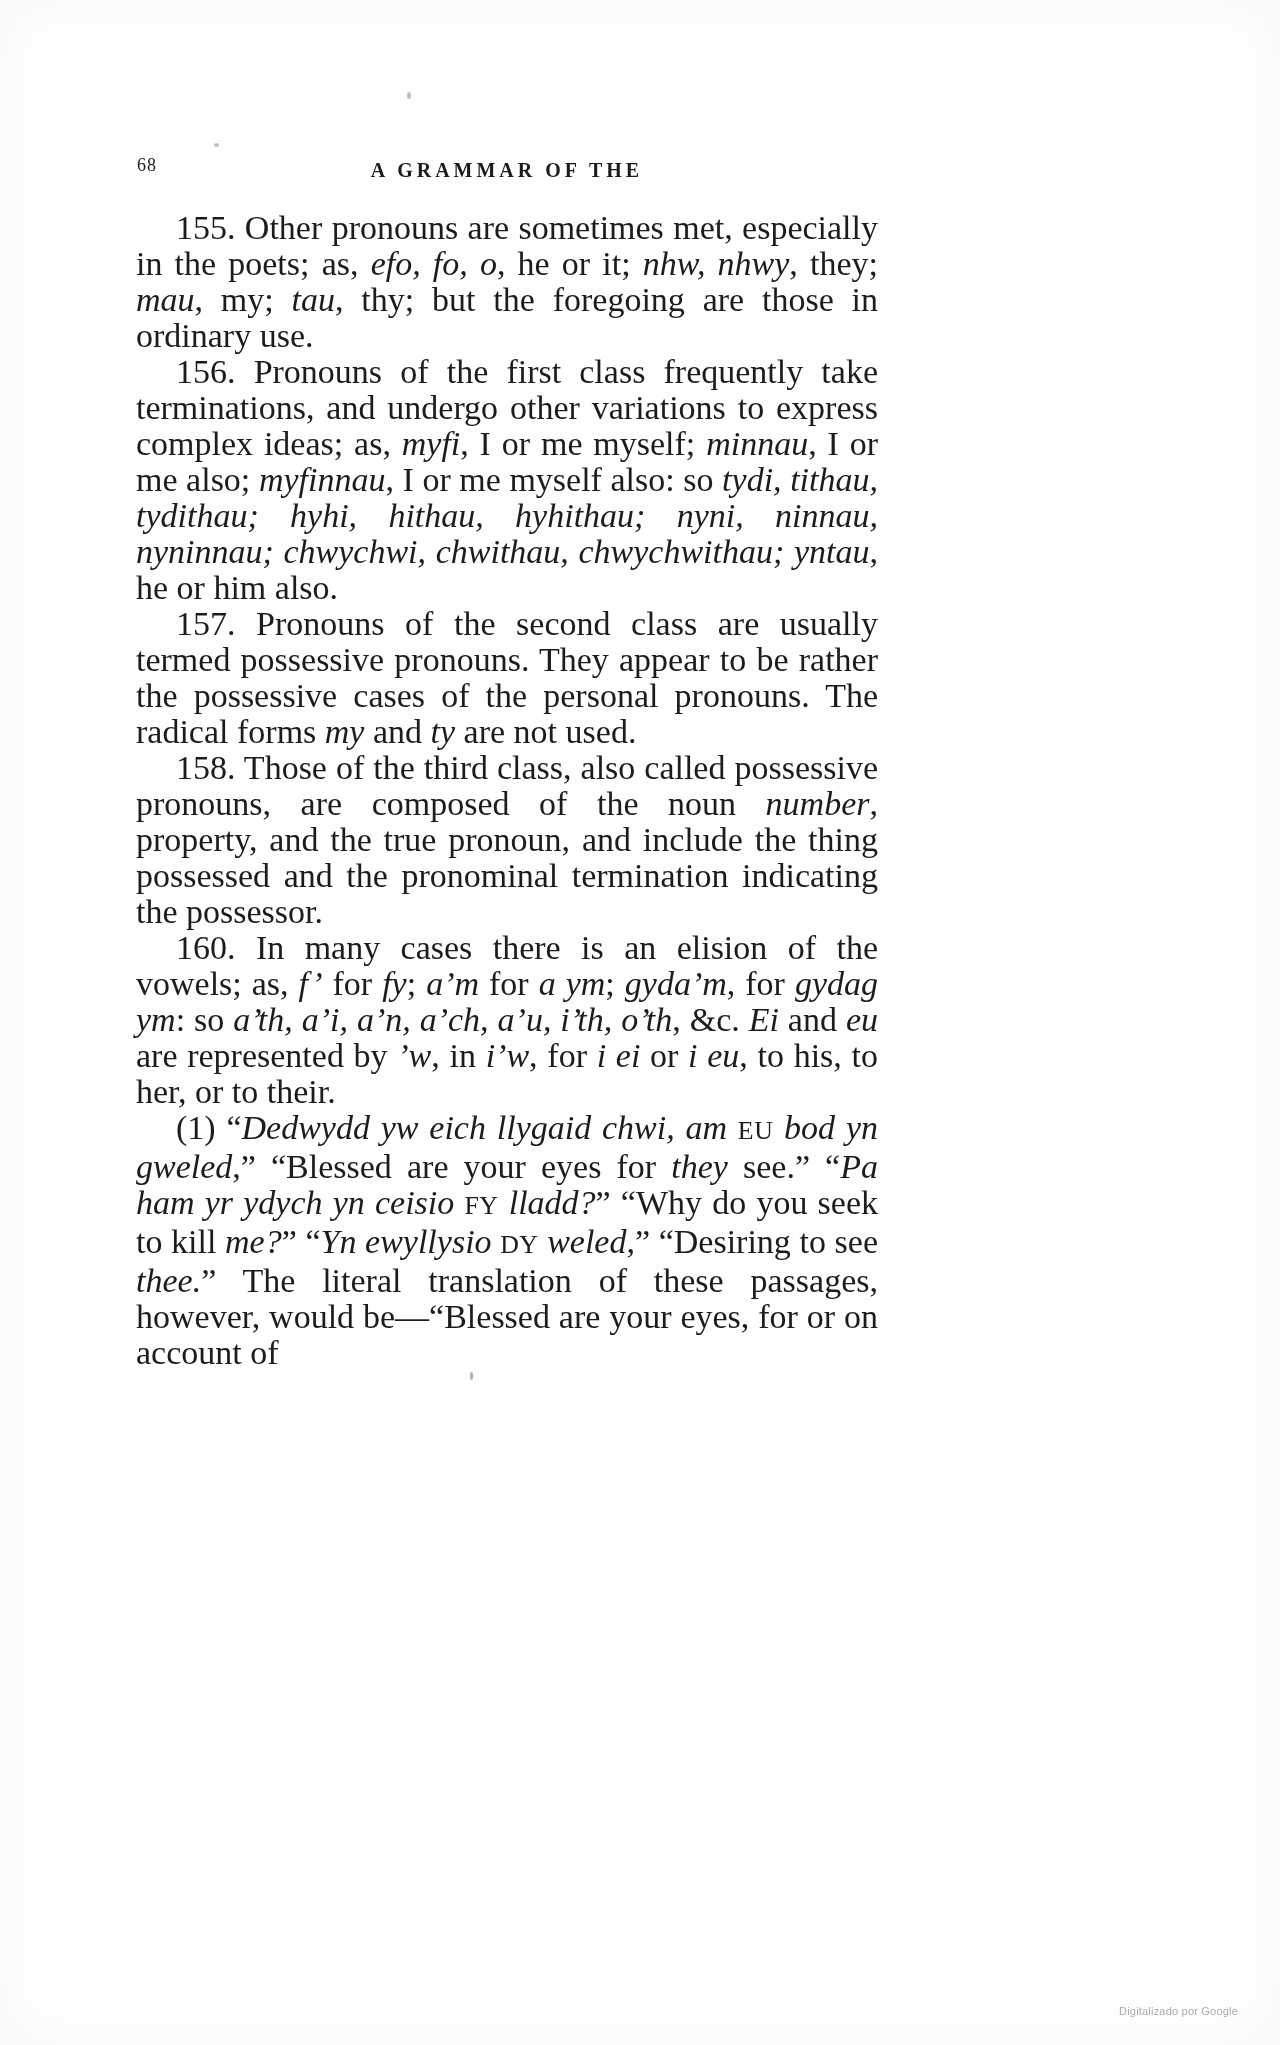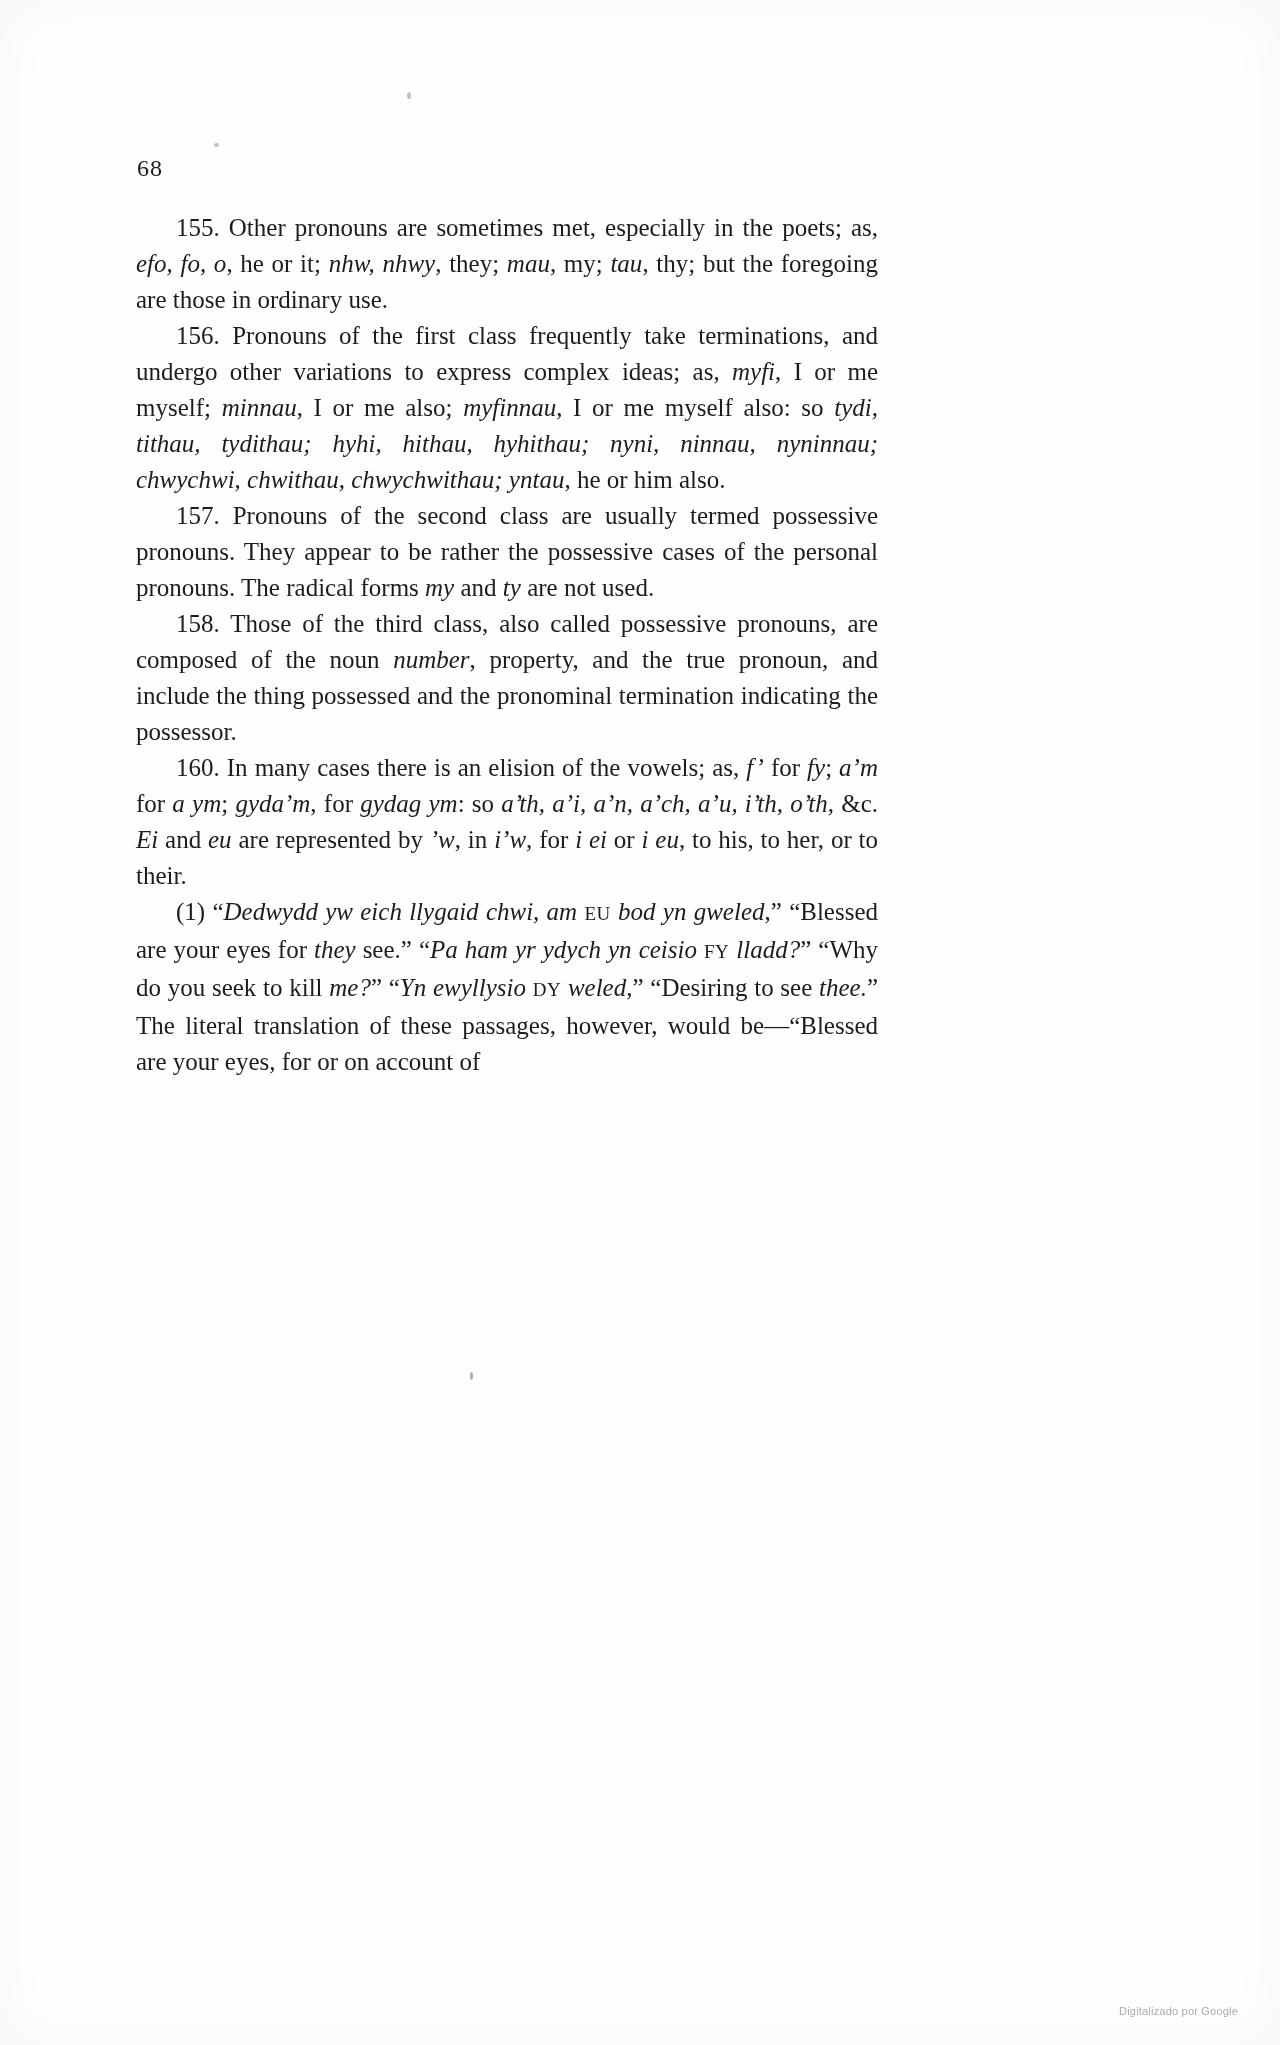--- a/index.html
+++ b/index.html
@@ -22,40 +22,40 @@
     position: absolute;
     top: 155px;
     left: 136px;
     width: 742px;
     height: 34px;
   }
   .page-number {
     position: absolute;
     left: 1px;
     top: 0;
-    font-size: 24px;
+    font-size: 18px;
     letter-spacing: 1px;
   }
   .head-title {
     position: absolute;
     left: 0;
     right: 0;
     top: 4px;
     text-align: center;
     font-size: 20px;
     font-weight: 700;
     letter-spacing: 4px;
     white-space: nowrap;
   }
   .text-block {
     position: absolute;
     top: 210px;
     left: 136px;
     width: 742px;
-    font-size: 25px;
+    font-size: 34px;
     line-height: 36px;
     text-align: justify;
   }
   .para {
     margin: 0;
     text-indent: 40px;
   }
   .seg-n { font-style: normal; }
   .seg-i { font-style: italic; }
   .seg-sc {
@@ -86,20 +86,21 @@
 <body>
 
 <div class="page">
 
   <div class="artifact artifact-1"></div>
   <div class="artifact artifact-2"></div>
   <div class="artifact artifact-3"></div>
 
   <div class="running-head">
     <span class="page-number">68</span>
+    <span class="head-title">A GRAMMAR OF THE</span>
   </div>
 
   <div class="text-block">
       <p class="para"><span class="seg-n">155. Other pronouns are sometimes met, especially in the poets; as, </span><span class="seg-i">efo, fo, o</span><span class="seg-n">, he or it; </span><span class="seg-i">nhw, nhwy</span><span class="seg-n">, they; </span><span class="seg-i">mau</span><span class="seg-n">, my; </span><span class="seg-i">tau</span><span class="seg-n">, thy; but the foregoing are those in ordinary use.</span></p>
       <p class="para"><span class="seg-n">156. Pronouns of the first class frequently take terminations, and undergo other variations to express complex ideas; as, </span><span class="seg-i">myfi</span><span class="seg-n">, I or me myself; </span><span class="seg-i">minnau</span><span class="seg-n">, I or me also; </span><span class="seg-i">myfinnau</span><span class="seg-n">, I or me myself also: so </span><span class="seg-i">tydi, tithau, tydithau; hyhi, hithau, hyhithau; nyni, ninnau, nyninnau; chwychwi, chwithau, chwychwithau; yntau</span><span class="seg-n">, he or him also.</span></p>
       <p class="para"><span class="seg-n">157. Pronouns of the second class are usually termed possessive pronouns.  They appear to be rather the possessive cases of the personal pronouns.  The radical forms </span><span class="seg-i">my</span><span class="seg-n"> and </span><span class="seg-i">ty</span><span class="seg-n"> are not used.</span></p>
       <p class="para"><span class="seg-n">158. Those of the third class, also called possessive pronouns, are composed of the noun </span><span class="seg-i">number</span><span class="seg-n">, property, and the true pronoun, and include the thing possessed and the pronominal termination indicating the possessor.</span></p>
       <p class="para"><span class="seg-n">160. In many cases there is an elision of the vowels; as, </span><span class="seg-i">f’</span><span class="seg-n"> for </span><span class="seg-i">fy</span><span class="seg-n">; </span><span class="seg-i">a’m</span><span class="seg-n"> for </span><span class="seg-i">a ym</span><span class="seg-n">; </span><span class="seg-i">gyda’m</span><span class="seg-n">, for </span><span class="seg-i">gydag ym</span><span class="seg-n">: so </span><span class="seg-i">a’th, a’i, a’n, a’ch, a’u, i’th, o’th</span><span class="seg-n">, &amp;c.  </span><span class="seg-i">Ei</span><span class="seg-n"> and </span><span class="seg-i">eu</span><span class="seg-n"> are represented by </span><span class="seg-i">’w</span><span class="seg-n">, in </span><span class="seg-i">i’w</span><span class="seg-n">, for </span><span class="seg-i">i ei</span><span class="seg-n"> or </span><span class="seg-i">i eu</span><span class="seg-n">, to his, to her, or to their.</span></p>
       <p class="para"><span class="seg-n">(1) “</span><span class="seg-i">Dedwydd yw eich llygaid chwi, am </span><span class="seg-sc">EU</span><span class="seg-i"> bod yn gweled</span><span class="seg-n">,” “Blessed are your eyes for </span><span class="seg-i">they</span><span class="seg-n"> see.”  “</span><span class="seg-i">Pa ham yr ydych yn ceisio </span><span class="seg-sc">FY</span><span class="seg-i"> lladd?</span><span class="seg-n">”  “Why do you seek to kill </span><span class="seg-i">me?</span><span class="seg-n">”  “</span><span class="seg-i">Yn ewyllysio </span><span class="seg-sc">DY</span><span class="seg-i"> weled</span><span class="seg-n">,” “Desiring to see </span><span class="seg-i">thee.</span><span class="seg-n">”  The literal translation of these passages, however, would be—“Blessed are your eyes, for or on account of</span></p>
     </div>

